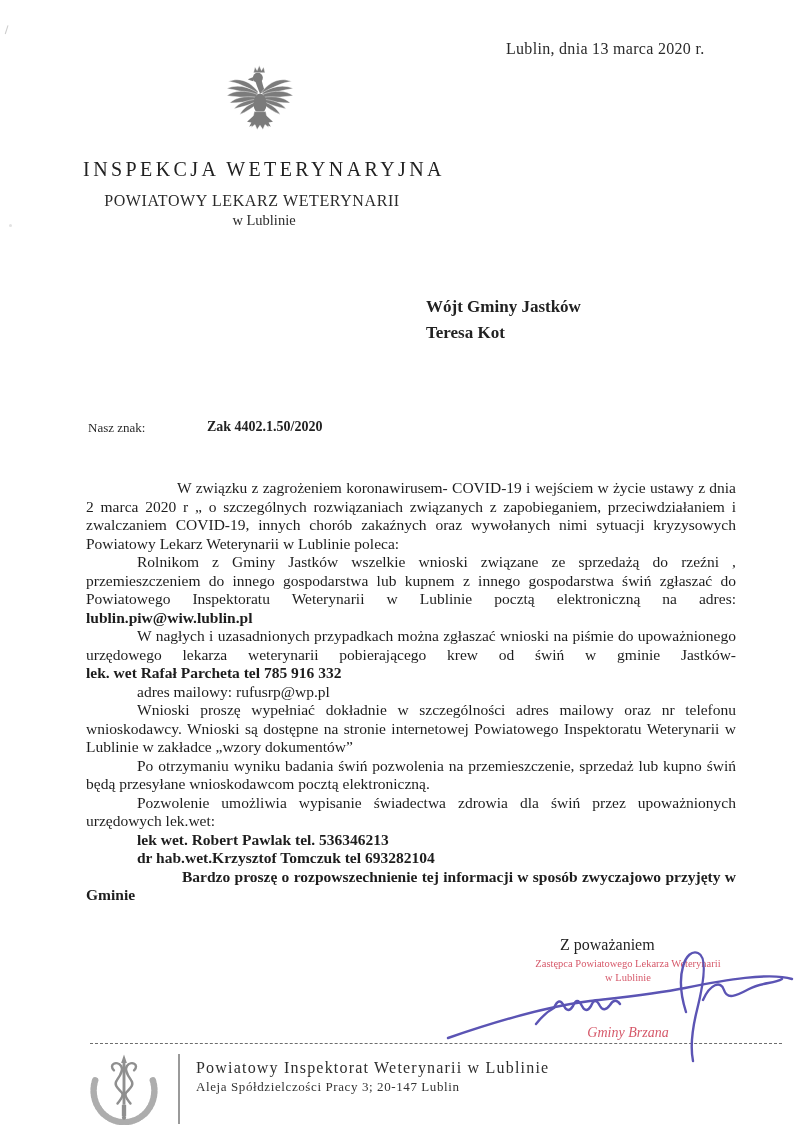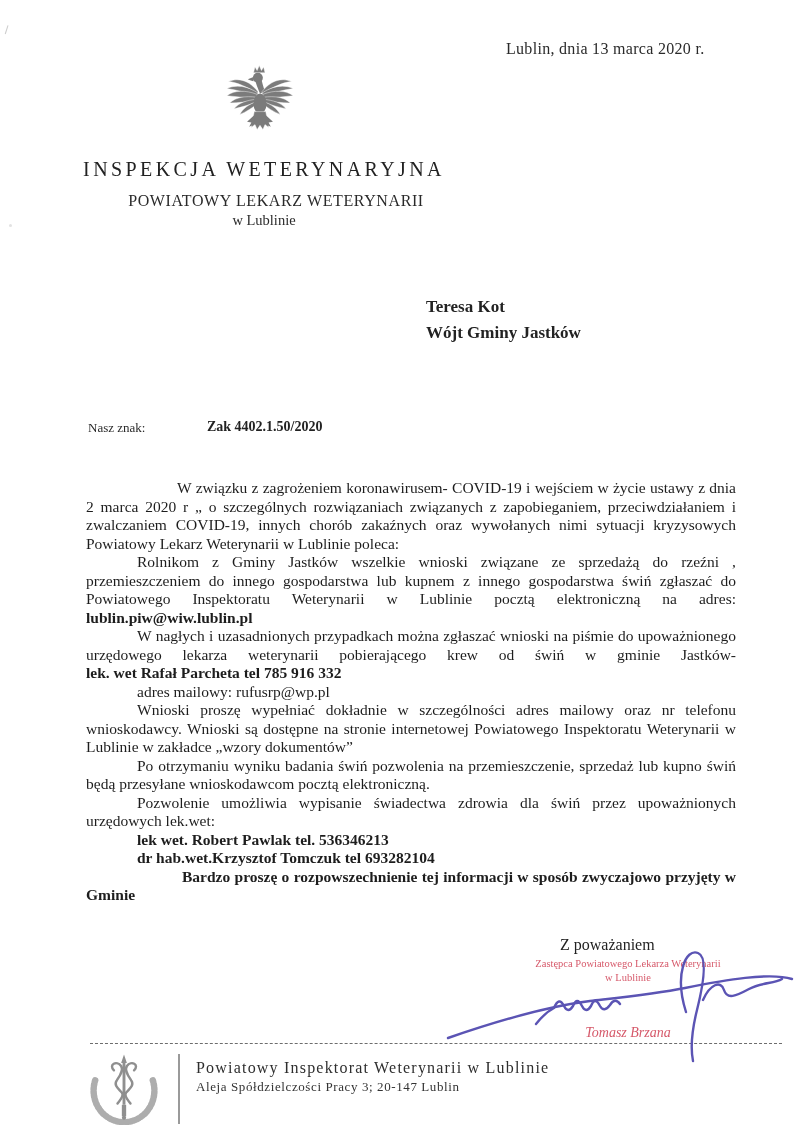--- a/index.html
+++ b/index.html
@@ -12,21 +12,21 @@
   .abs{position:absolute;}
   
   .scan-speck{left:6px;top:26px;width:5px;height:9px;
     border-left:1px solid #b5b5b5;transform:rotate(18deg);opacity:.7;}
   .scan-speck2{left:9px;top:224px;width:3px;height:3px;background:#cfcfcf;border-radius:50%;opacity:.6;}
   
   .date-line{left:506px;top:40px;font-size:16px;letter-spacing:.3px;color:#2a2a2a;}
   .eagle{left:224px;top:64px;width:72px;height:88px;}
   .org-name{left:64px;top:158px;width:400px;text-align:center;
     font-size:20px;font-weight:400;letter-spacing:3.4px;color:#222;}
-  .org-subtitle{left:76px;top:192px;width:400px;text-align:center;
+  .org-subtitle{left:52px;top:192px;width:400px;text-align:center;
     font-size:16px;letter-spacing:.6px;color:#2a2a2a;}
   .org-location{left:64px;top:212px;width:400px;text-align:center;
     font-size:14.5px;color:#2a2a2a;}
   
   .addressee{left:426px;top:294px;font-size:17px;font-weight:700;line-height:26px;color:#222;}
   
   .ref-label{left:88px;top:420px;font-size:13px;color:#2a2a2a;}
   .ref-value{left:207px;top:419px;font-size:14px;font-weight:700;color:#222;}
   
   .body-text{
@@ -88,22 +88,22 @@
       <path d="M43,70 L32,80 L38,81 L35,87 L42,84 Z" stroke="none"></path>
       <path d="M57,70 L68,80 L62,81 L65,87 L58,84 Z" stroke="none"></path>
     </g>
   </svg>
 
   <div class="abs org-name">INSPEKCJA WETERYNARYJNA</div>
   <div class="abs org-subtitle">POWIATOWY LEKARZ WETERYNARII</div>
   <div class="abs org-location">w Lublinie</div>
 
   <div class="abs addressee">
+    <div>Wójt Gminy Jastków</div>
     <div>Teresa Kot</div>
-    <div>Wójt Gminy Jastków</div>
   </div>
 
   <div class="abs ref-label">Nasz znak:</div>
   <div class="abs ref-value">Zak 4402.1.50/2020</div>
 
   <div class="abs body-text">
     <p class="ind90">W związku z zagrożeniem koronawirusem- COVID-19 i wejściem w życie ustawy z dnia 2 marca 2020 r „ o szczególnych rozwiązaniach związanych z zapobieganiem, przeciwdziałaniem i zwalczaniem COVID-19, innych chorób zakaźnych oraz wywołanych nimi sytuacji kryzysowych Powiatowy Lekarz Weterynarii w Lublinie poleca:</p>
     <p class="ind51 jlast">Rolnikom z Gminy Jastków wszelkie wnioski związane ze sprzedażą do rzeźni , przemieszczeniem do innego gospodarstwa lub kupnem z innego gospodarstwa świń zgłaszać do Powiatowego Inspektoratu Weterynarii w Lublinie pocztą elektroniczną na adres:</p>
     <p class="bold">lublin.piw@wiw.lublin.pl</p>
     <p class="ind51 jlast">W nagłych i uzasadnionych przypadkach można zgłaszać wnioski na piśmie do upoważnionego urzędowego lekarza weterynarii pobierającego krew od świń w gminie Jastków-</p>
@@ -116,21 +116,21 @@
     <p class="bold pad51">dr hab.wet.Krzysztof Tomczuk tel 693282104</p>
     <p class="bold ind96">Bardzo proszę o rozpowszechnienie tej informacji w sposób zwyczajowo przyjęty w Gminie</p>
   </div>
 
   <div class="abs closing">Z poważaniem</div>
 
   <div class="abs stamp" style="color: rgb(214, 89, 106);">
     <div>Zastępca Powiatowego Lekarza Weterynarii</div>
     <div>w Lublinie</div>
   </div>
-  <div class="abs stamp-name" style="color: rgb(214, 89, 106);">Tomasz Brzana</div>
+  <div class="abs stamp-name" style="color: rgb(214, 89, 106);">Gminy Brzana</div>
 
   <svg class="abs signature-svg" viewBox="0 0 360 120">
     <g fill="none" stroke-width="2.4" stroke-linecap="round" stroke="#5b54b4">
       <path d="M8,94 C60,76 110,62 150,57 C185,53 215,50 245,44 C285,36 330,28 352,35"></path>
       <path d="M96,80 C104,70 110,66 114,64 Q119,52 124,62 Q128,70 133,62 Q137,52 142,62 Q146,70 151,62 Q155,52 160,62 Q164,69 170,61 Q175,53 180,60"></path>
       <path d="M246,68 C234,30 246,4 258,9 C268,13 263,42 257,66 C252,86 250,102 253,117"></path>
       <path d="M263,56 C270,40 281,36 284,46 C287,56 296,52 309,45 C322,38 334,40 342,35"></path>
     </g>
   </svg>
 

